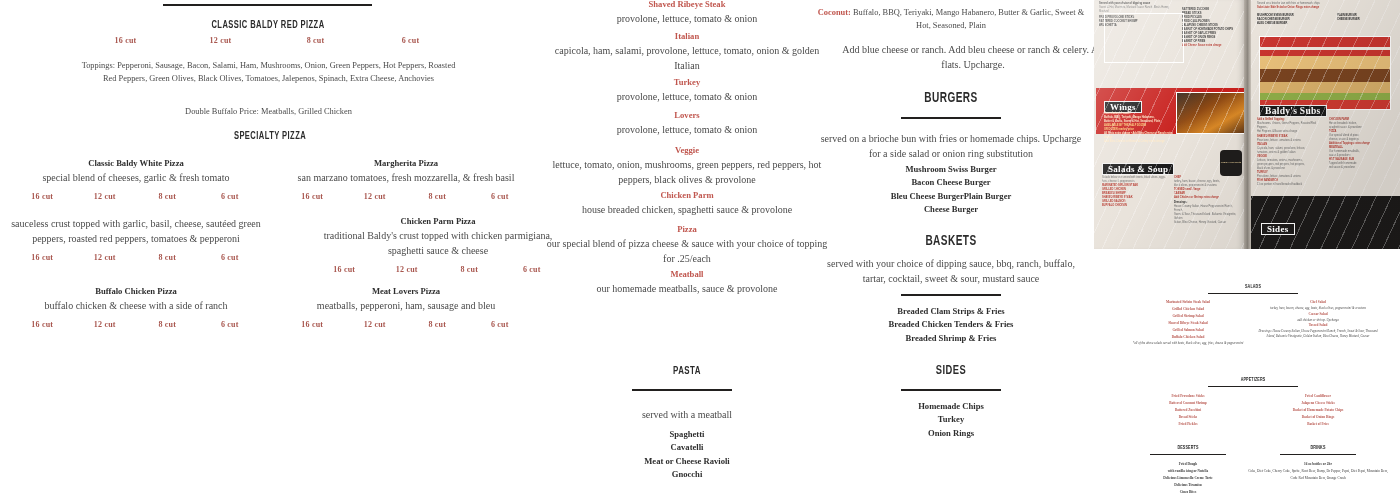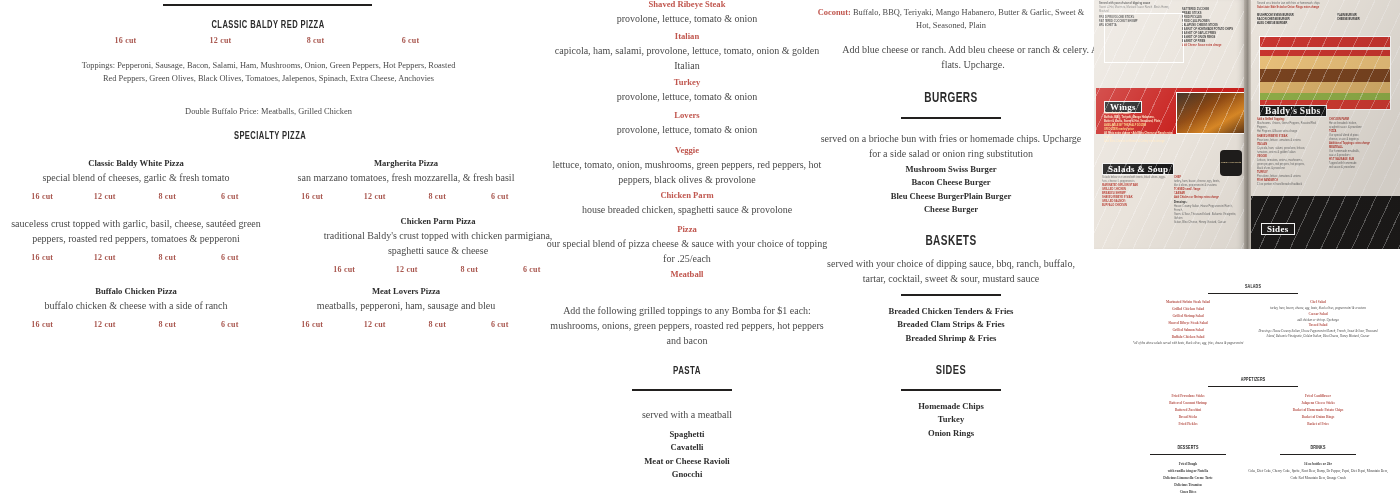--- a/index.html
+++ b/index.html
@@ -221,22 +221,22 @@
   <div class="sub" style="left:546px;top:190px;">
     <div class="item-name red">Chicken Parm</div>
     <div class="item-desc">house breaded chicken, spaghetti sauce &amp; provolone</div>
   </div>
   <div class="sub" style="left:546px;top:224px;">
     <div class="item-name red">Pizza</div>
     <div class="item-desc">our special blend of pizza cheese &amp; sauce with your choice of topping for .25/each</div>
   </div>
   <div class="sub" style="left:546px;top:269px;">
     <div class="item-name red">Meatball</div>
-  </div>
-  <div class="sub item-desc" style="left:546px;top:303px;">Add the following grilled toppings to any Bomba for $1 each: mushrooms, onions, green peppers, roasted red peppers, hot peppers and bacon</div>
+    <div class="item-desc">our homemade meatballs, sauce &amp; provolone</div>
+  </div>
 
   <div class="sec-head" style="position:absolute;left:592px;top:364px;width:190px;font-size:11px;">PASTA</div>
   <div class="rule" style="position:absolute;left:632px;top:384px;width:100px;"></div>
   <div class="item-desc" style="position:absolute;left:592px;top:407px;width:190px;">served with a meatball</div>
   <div class="list-bold" style="position:absolute;left:592px;top:428px;width:190px;">
     <div>Spaghetti</div>
     <div>Cavatelli</div>
     <div>Meat or Cheese Ravioli</div>
     <div>Gnocchi</div>
   </div>
@@ -255,22 +255,22 @@
     <div>Mushroom Swiss Burger</div>
     <div>Bacon Cheese Burger</div>
     <div>Bleu Cheese BurgerPlain Burger</div>
     <div>Cheese Burger</div>
   </div>
 
   <div class="sec-head" style="position:absolute;left:856px;top:232px;width:190px;font-size:14px;">BASKETS</div>
   <div class="rc item-desc" style="left:815px;top:256px;">served with your choice of dipping sauce, bbq, ranch, buffalo, tartar, cocktail, sweet &amp; sour, mustard sauce</div>
   <div class="rule" style="position:absolute;left:901px;top:289px;width:100px;"></div>
   <div class="list-bold" style="position:absolute;left:815px;top:305px;width:272px;">
+    <div>Breaded Clam Strips &amp; Fries</div>
     <div>Breaded Chicken Tenders &amp; Fries</div>
-    <div>Breaded Clam Strips &amp; Fries</div>
     <div>Breaded Shrimp &amp; Fries</div>
   </div>
 
   <div class="sec-head" style="position:absolute;left:856px;top:362px;width:190px;font-size:13px;">SIDES</div>
   <div class="rule" style="position:absolute;left:901px;top:384px;width:100px;"></div>
   <div class="list-bold" style="position:absolute;left:815px;top:400px;width:272px;">
     <div>Homemade Chips</div>
     <div>Turkey</div>
     <div>Onion Rings</div>
   </div>

